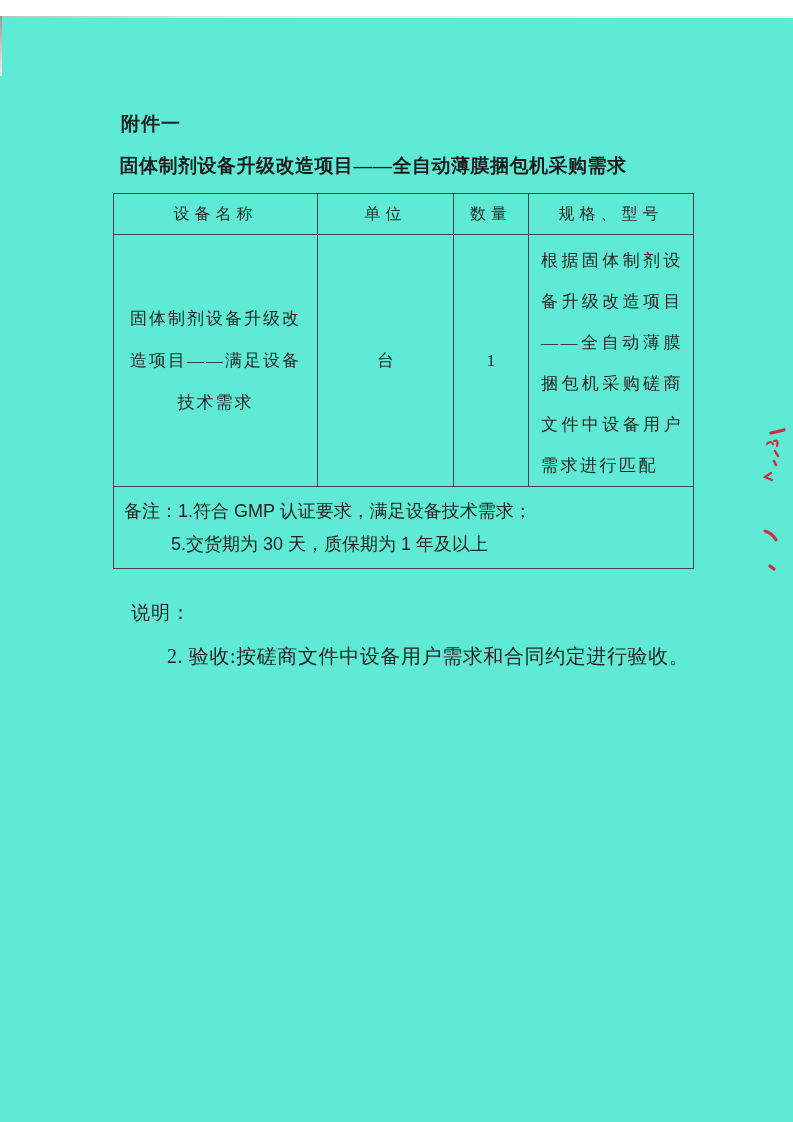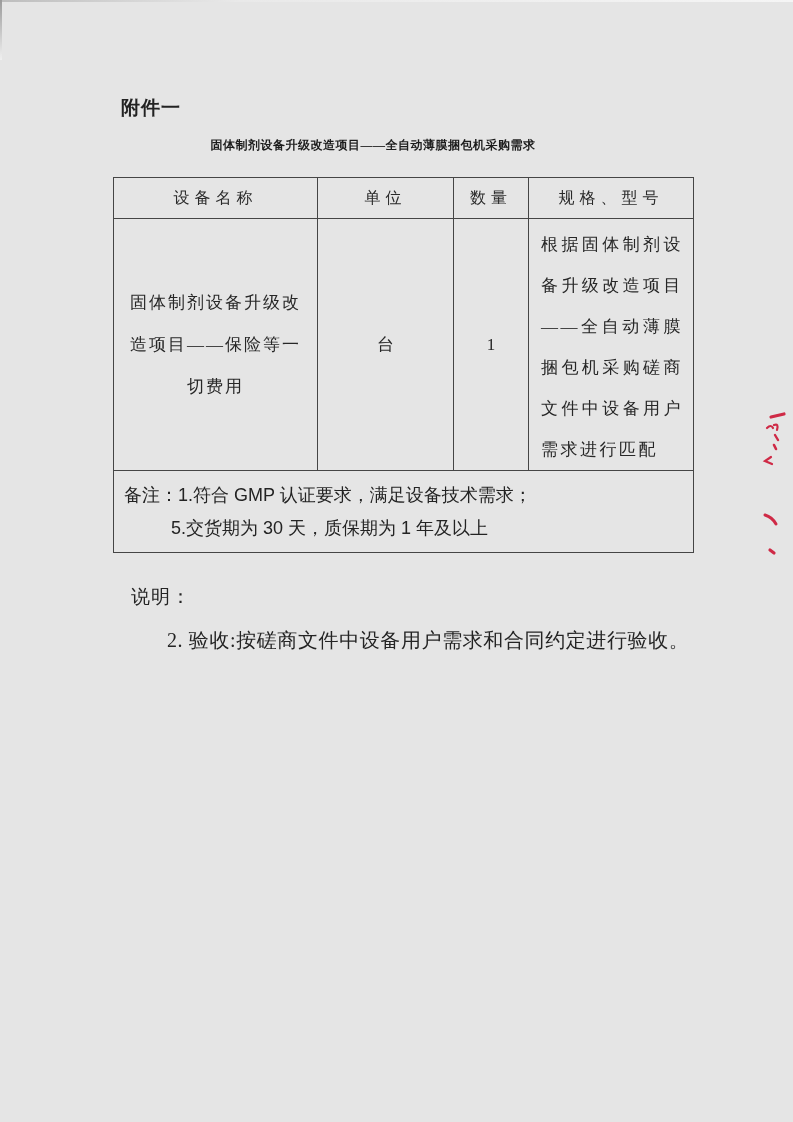--- a/index.html
+++ b/index.html
@@ -6,36 +6,37 @@
   body{
     width:793px;height:1122px;
     background:#ffffff;
     font-family:"Liberation Serif","DejaVu Serif",serif;
     color:#1f1f1f;
     position:relative;
     overflow:hidden;
   }
   .page{
     position:absolute;inset:0;
-    background:#e5e5e5;
+    background:#5eead4;
+    margin-top:16px;
   }
   
   .scan-edge-top{position:absolute;left:0;top:0;width:100%;height:2px;background:linear-gradient(to right,#bdbdbd,#e9e9e9 30%,#f5f5f5);}
   .scan-edge-left{position:absolute;left:0;top:0;width:2px;height:60px;background:linear-gradient(to bottom,#9a9a9a,#f0f0f0);}
 
   .attachment-label{
     position:absolute;left:121px;top:95px;
     font-family:"Liberation Sans","DejaVu Sans",sans-serif;
     font-size:19px;font-weight:bold;letter-spacing:1px;
     color:#222;
   }
   .doc-title{
     position:absolute;left:0;top:137px;width:746px;
     text-align:center;
-    font-size:12px;font-weight:bold;letter-spacing:0.5px;
+    font-size:19px;font-weight:bold;letter-spacing:0.5px;
     color:#1c1c1c;
   }
 
   table.req-table{
     position:absolute;left:113px;top:177px;
     width:580px;
     border-collapse:collapse;
     table-layout:fixed;
     color:#272727;
   }
@@ -113,21 +114,21 @@
       <col style="width:165px">
     </colgroup>
     <tbody>
         <tr>
       <th>设备名称</th>
       <th>单位</th>
       <th>数量</th>
       <th>规格、型号</th>
     </tr>
     <tr>
-      <td class="cell-name">固体制剂设备升级改造项目——保险等一切费用</td>
+      <td class="cell-name">固体制剂设备升级改造项目——满足设备技术需求</td>
       <td class="cell-unit">台</td>
       <td class="cell-qty">1</td>
       <td class="cell-spec">根据固体制剂设备升级改造项目——全自动薄膜捆包机采购磋商文件中设备用户需求进行匹配</td>
     </tr>
     <tr>
       <td class="cell-remark" colspan="4">
         <div><span>备注：</span><span>1.符合 GMP 认证要求，满足设备技术需求；</span></div>
         <div class="remark-line2"><span>5.交货期为 30 天，质保期为 1 年及以上</span></div>
       </td>
     </tr>

